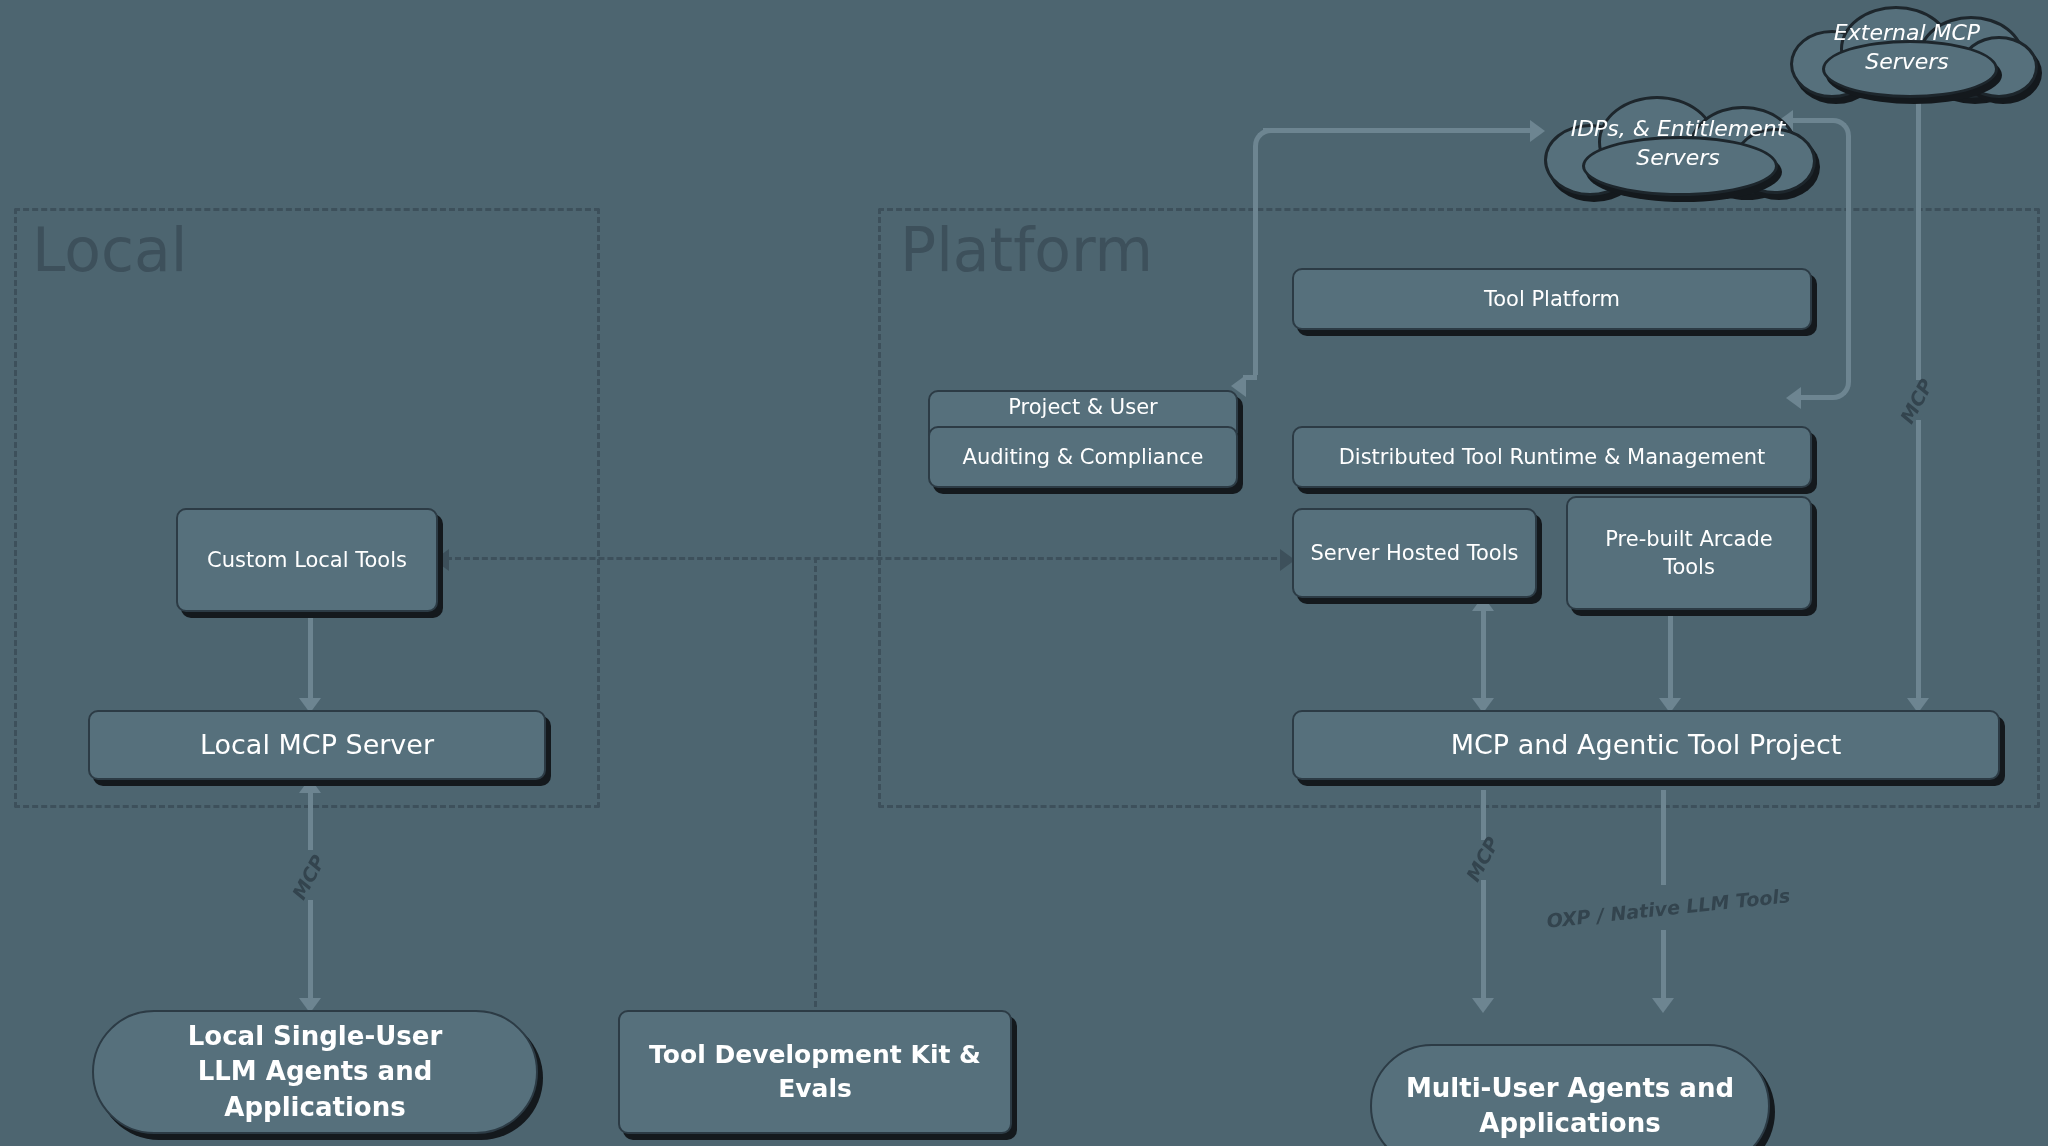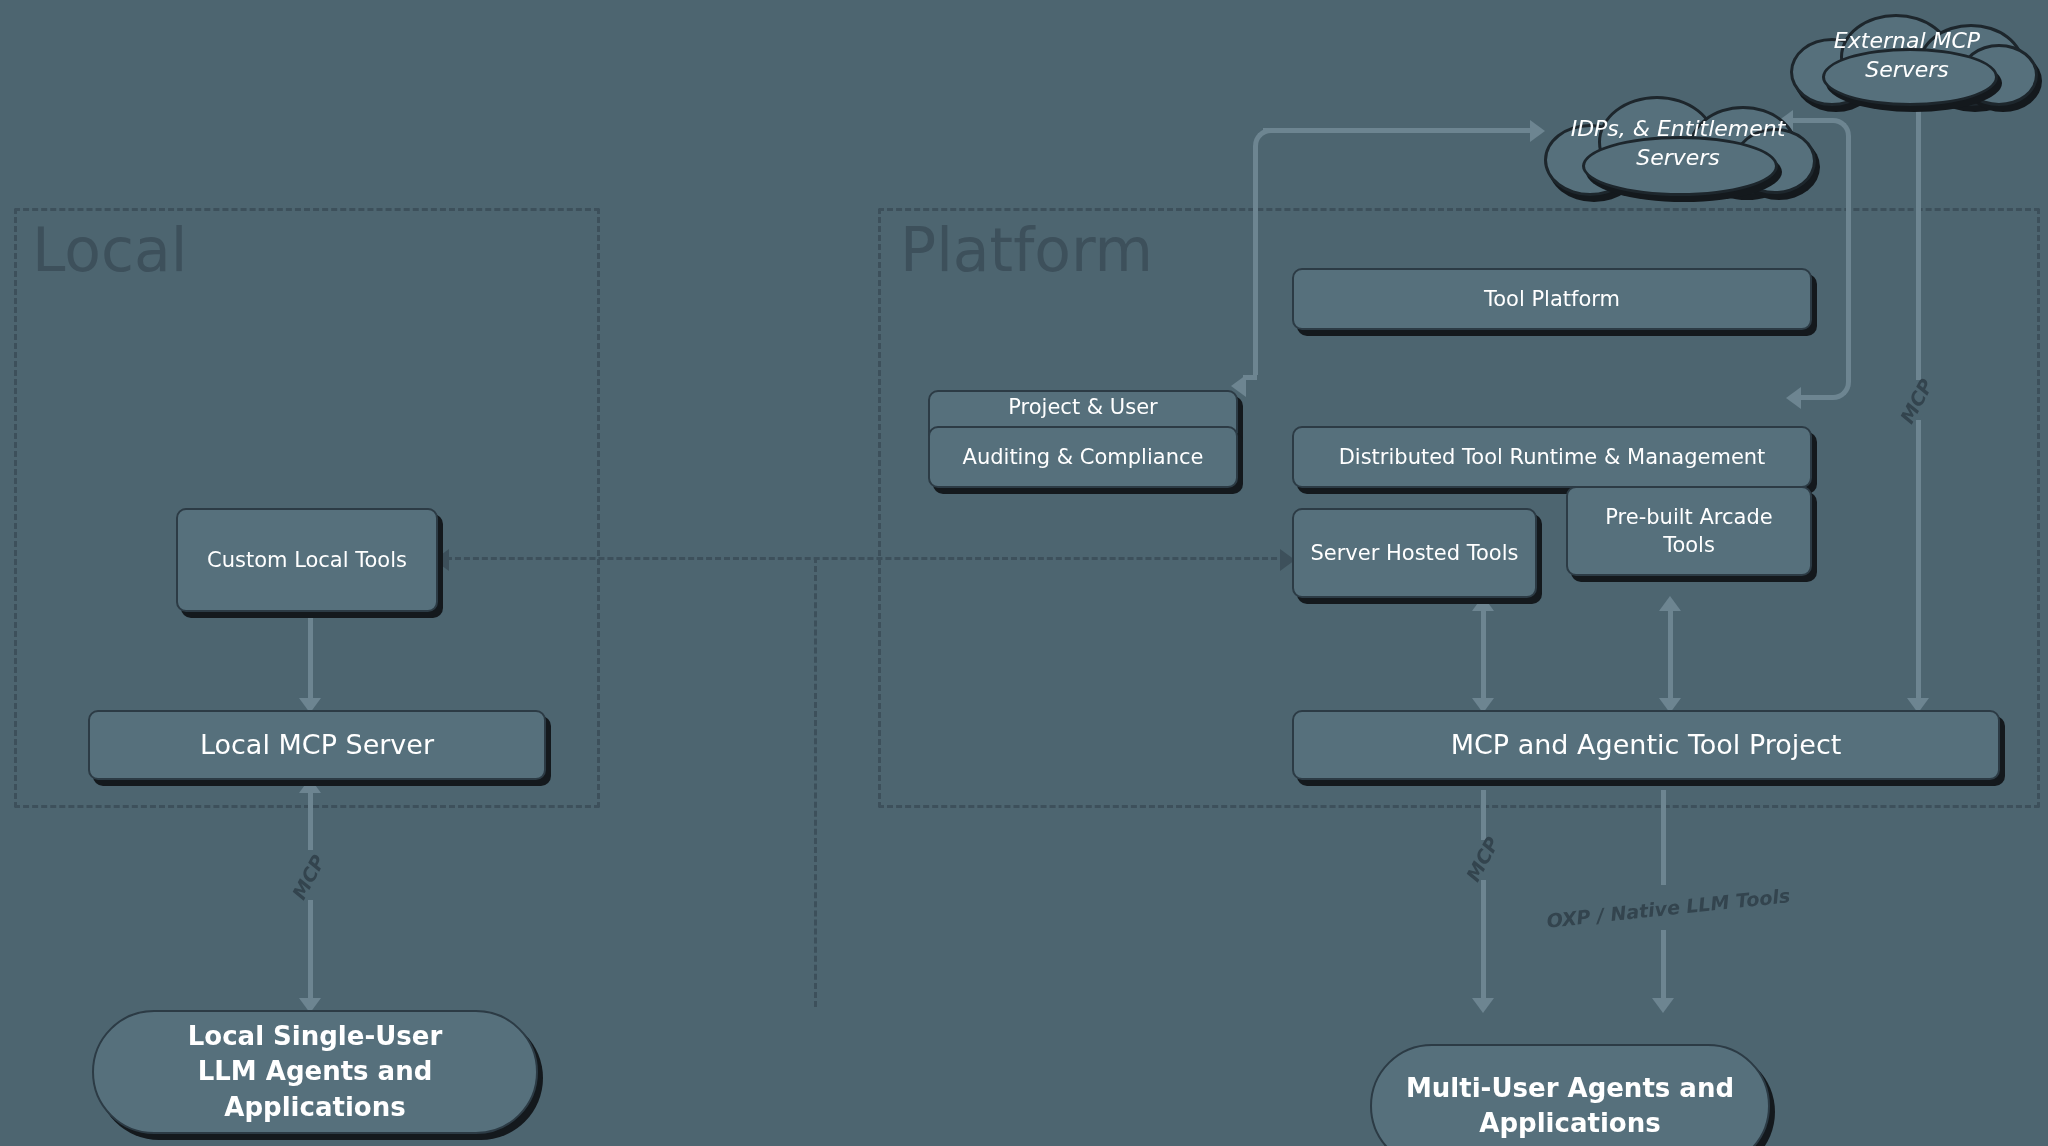--- a/index.html
+++ b/index.html
@@ -162,21 +162,21 @@
   <div class="corner" style="left:1253px;top:128px;width:30px;height:30px;border-left:5px solid #6d8591;border-top:5px solid #6d8591;border-right:none;border-bottom:none;border-radius:18px 0 0 0;"></div>
   <div class="edge v" style="left:1253px;top:150px;width:5px;height:225px;"></div>
   <div class="arrow left" style="left:1231px;top:375px;"></div>
   <div class="edge h" style="left:1243px;top:375px;width:14px;height:5px;"></div>
 
   <div class="dash-h" style="left:446px;top:557px;width:840px;"></div>
   <div class="arrow left" style="left:434px;top:549px;border-right-color:#3d505b;"></div>
   <div class="arrow right" style="left:1280px;top:549px;border-left-color:#3d505b;"></div>
   <div class="dash-v" style="left:814px;top:557px;height:450px;"></div>
 
-  <div class="cloud" style="left:1778px;top:8px;width:258px;height:96px;">
+  <div class="cloud" style="left:1778px;top:0;width:258px;height:96px;">
     <div class="blob" style="left:12px;top:30px;width:78px;height:62px;"></div>
     <div class="blob" style="left:62px;top:6px;width:106px;height:80px;"></div>
     <div class="blob" style="left:140px;top:16px;width:100px;height:76px;"></div>
     <div class="blob" style="left:182px;top:36px;width:72px;height:56px;"></div>
     <div class="blob" style="left:44px;top:40px;width:170px;height:52px;"></div>
     <div class="ctext">External MCP Servers</div>
   </div>
 
   <div class="cloud" style="left:1538px;top:92px;width:280px;height:104px;">
     <div class="blob" style="left:6px;top:32px;width:86px;height:66px;"></div>
@@ -188,30 +188,33 @@
   </div>
 
   <div class="node" style="left:176px;top:508px;width:262px;height:104px;">Custom Local Tools</div>
   <div class="node big" style="left:88px;top:710px;width:458px;height:70px;">Local MCP Server</div>
 
   <div class="node pill" style="left:92px;top:1010px;width:446px;height:124px;">
     <span style="white-space:pre-line;">Local Single-User
 LLM Agents and Applications</span>
   </div>
 
+  <div class="node strong" style="left:618px;top:1010px;width:394px;height:124px;">
+    <span>Tool Development Kit &amp; Evals</span>
+  </div>
 
   <div class="node pill" style="left:1370px;top:1044px;width:400px;height:124px;justify-content:center;">
     <span style="white-space:pre-line;">Multi-User Agents and
 Applications</span>
   </div>
 
   <div class="node" style="left:928px;top:352px;width:310px;height:62px;margin-top:38px;">Project &amp; User Management</div>
   <div class="node" style="left:928px;top:426px;width:310px;height:62px;">Auditing &amp; Compliance</div>
 
   <div class="node" style="left:1292px;top:268px;width:520px;height:62px;">Tool Platform</div>
   <div class="node" style="left:1292px;top:426px;width:520px;height:62px;">Distributed Tool Runtime &amp; Management</div>
 
   <div class="node" style="left:1292px;top:508px;width:245px;height:90px;">Server Hosted Tools</div>
-  <div class="node" style="left:1566px;top:486px;width:246px;height:90px;">Pre-built Arcade Tools</div>
+  <div class="node" style="left:1566px;top:496px;width:246px;height:114px;">Pre-built Arcade Tools</div>
 
   <div class="node big" style="left:1292px;top:710px;width:708px;height:70px;">MCP and Agentic Tool Project</div>
 
 </div>
 
 </body></html>

